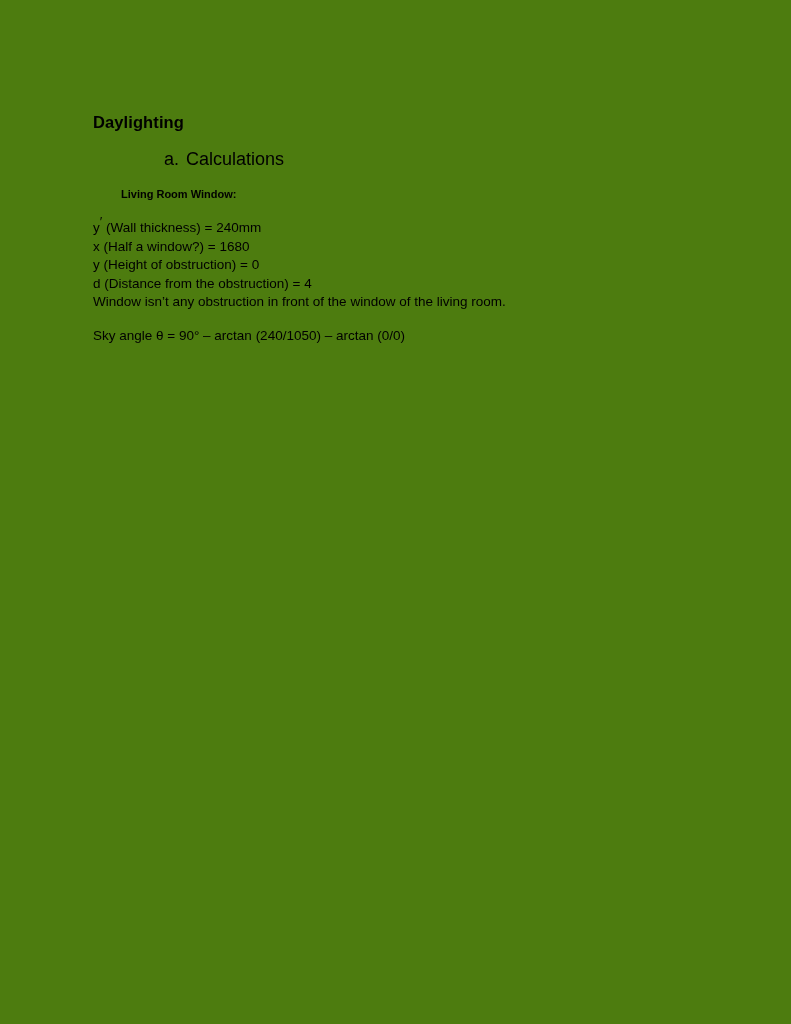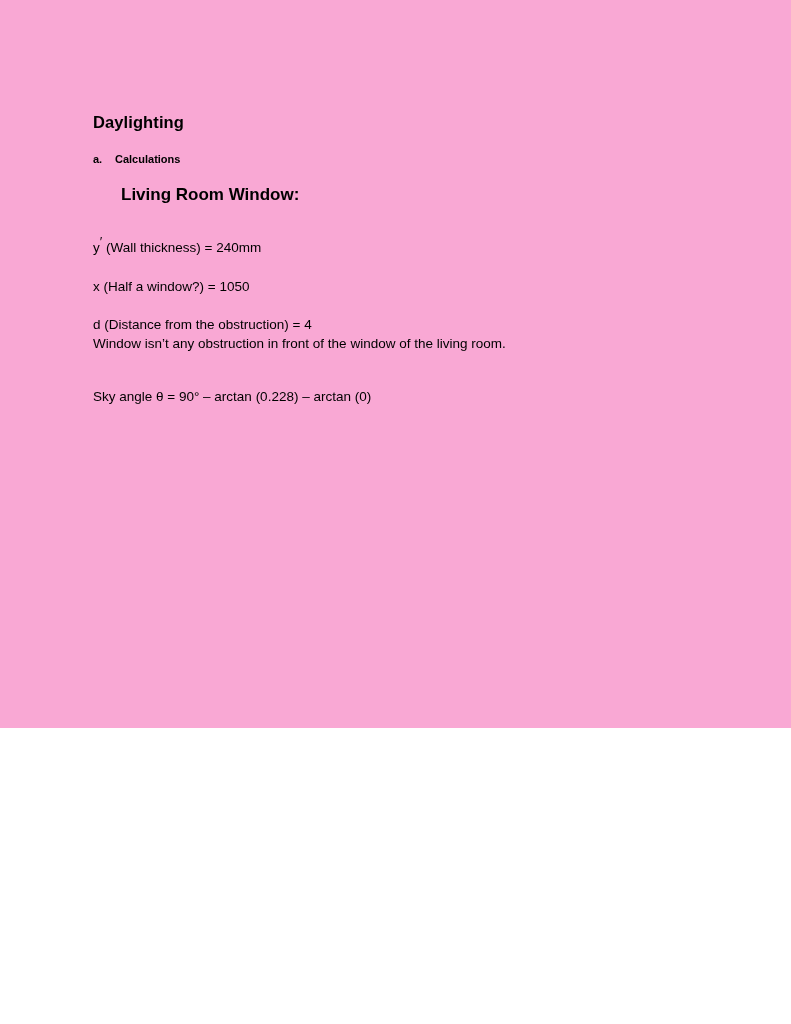--- a/index.html
+++ b/index.html
@@ -14,22 +14,22 @@
     font-family: "Liberation Sans", sans-serif;
     color: #000000;
     -webkit-font-smoothing: antialiased;
   }
 
   .page {
     position: absolute;
     left: 0;
     top: 0;
     width: 791px;
-    height: 728px;
-    background: #f9a8d4;
+    height: 1024px;
+    background: #4d7c0f;
     overflow: hidden;
   }
 
   
   .content {
     position: absolute;
     left: 93px;
     top: 112px;
     width: 620px;
   }
@@ -41,32 +41,33 @@
     margin: 0 0 0 0;
     letter-spacing: 0.1px;
   }
 
   .spacer-lg { height: 18px; }
   .spacer-md { height: 16px; }
   .spacer-sm { height: 15px; }
 
   .list-item {
     position: relative;
-    font-size: 11px;
-    font-weight: bold;
+    margin-left: 71px;
+    font-size: 18px;
+    font-weight: normal;
     line-height: 19px;
     white-space: nowrap;
   }
   .list-marker {
     display: inline-block;
     width: 22px;
   }
 
   .subheading {
-    font-size: 17px;
+    font-size: 11px;
     font-weight: bold;
     line-height: 19px;
     padding-left: 28px;
   }
 
   .para {
     font-size: 13.5px;
     font-weight: normal;
     line-height: 18.6px;
     white-space: nowrap;
@@ -75,21 +76,20 @@
   .prime {
     font-size: 13.5px;
     vertical-align: 0.42em;
     line-height: 0;
     letter-spacing: 0;
   }
 
   .var-list .para,
   .calc-list .para {
     display: block;
-    margin-top: 20px;
   }
 </style>
 </head>
 <body>
 
 <div class="page">
   <div class="content">
 
     <h1 class="doc-heading">Daylighting</h1>
 
@@ -101,28 +101,29 @@
 
     <div class="spacer-md"></div>
 
     <div class="subheading">Living Room Window:</div>
 
     <div class="spacer-sm"></div>
 
     <div class="var-list">
       <div class="para"><span>y</span><span class="prime">′</span><span> (Wall thickness) = 240mm</span></div>
 
-      <div class="para"><span>x</span><span class="prime"></span><span> (Half a window?) = 1050</span></div>
+      <div class="para"><span>x</span><span class="prime"></span><span> (Half a window?) = 1680</span></div>
 
+      <div class="para"><span>y</span><span class="prime"></span><span> (Height of obstruction) = 0</span></div>
 
       <div class="para"><span>d</span><span class="prime"></span><span> (Distance from the obstruction) = 4</span></div>
     </div>
 
     <div class="para">Window isn’t any obstruction in front of the window of the living room.</div>
 
     <div class="spacer-sm"></div>
 
     <div class="calc-list">
-      <div class="para">Sky angle θ = 90° – arctan (0.228) – arctan (0)</div>
+      <div class="para">Sky angle θ = 90° – arctan (240/1050) – arctan (0/0)</div>
     </div>
 
   </div>
 </div>
 
 </body></html>

